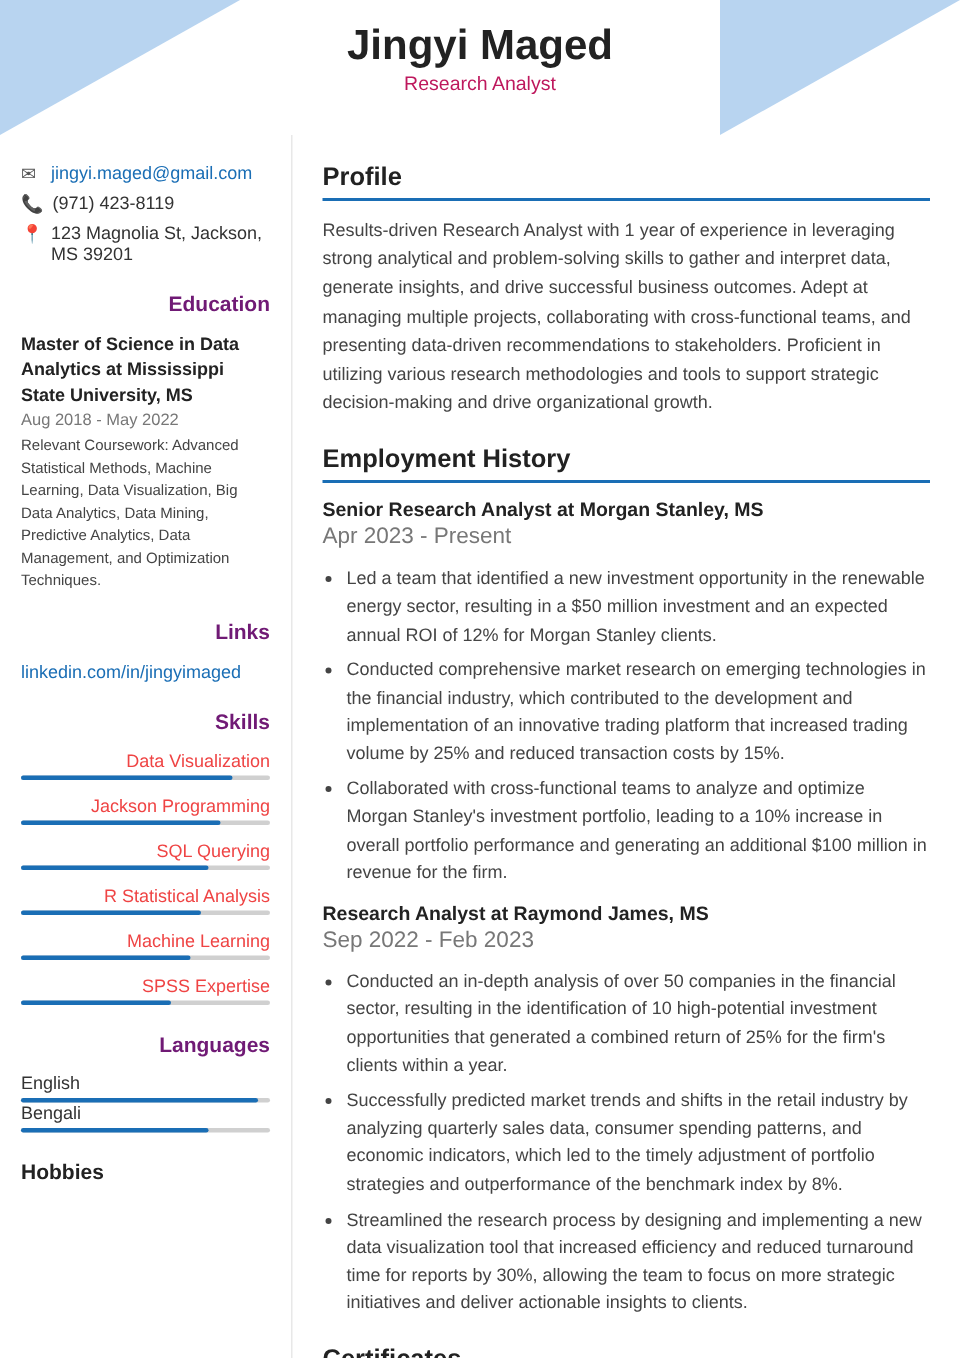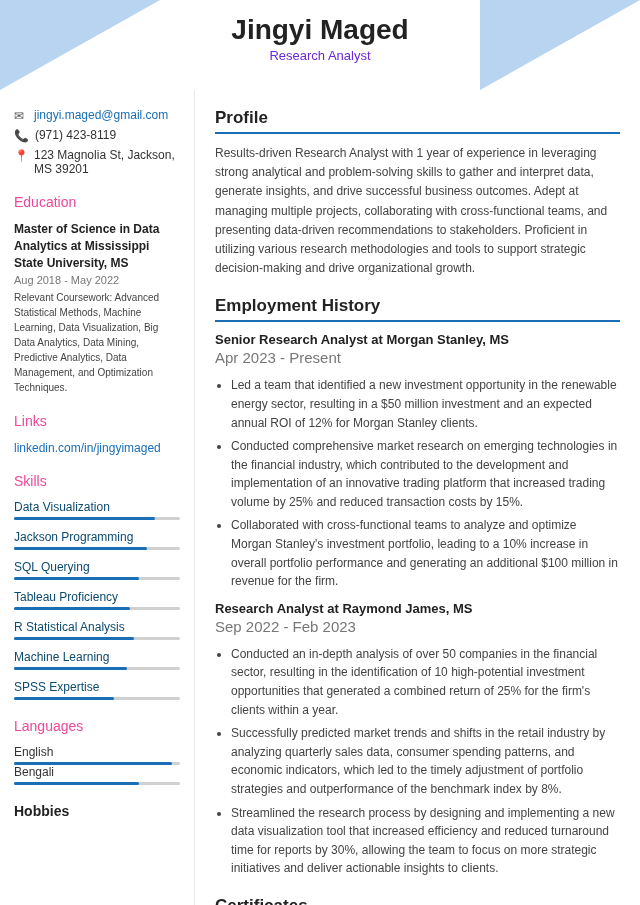--- a/index.html
+++ b/index.html
@@ -44,21 +44,21 @@
       padding-top: 14px;
       z-index: 2;
     }
     .header-name {
       font-size: 28px;
       font-weight: bold;
       color: #222;
     }
     .header-title {
       font-size: 13px;
-      color: #6d28d9;
+      color: #be185d;
       margin-top: 2px;
     }
 
     
     .main-layout {
       display: flex;
       width: 100%;
     }
 
     
@@ -69,24 +69,25 @@
       background: #fff;
       border-right: 1px solid #e8e8e8;
     }
 
     .sidebar-section {
       margin-bottom: 18px;
     }
 
     .sidebar-section-title {
       font-size: 14px;
-      font-weight: normal;
-      color: #ec4899;
+      font-weight: bold;
+      color: #701a75;
       margin-bottom: 8px;
       padding-bottom: 3px;
+      text-align: right;
     }
 
     .contact-item {
       display: flex;
       align-items: flex-start;
       gap: 6px;
       margin-bottom: 5px;
       font-size: 12px;
       color: #333;
     }
@@ -124,22 +125,23 @@
       color: #1a6eb5;
       text-decoration: none;
       font-size: 12px;
     }
 
     .skill-item {
       margin-bottom: 10px;
     }
     .skill-name {
       font-size: 12px;
-      color: #0c4a6e;
+      color: #ef4444;
       margin-bottom: 3px;
+      text-align: right;
     }
     .skill-bar-bg {
       height: 3px;
       background: #d0d0d0;
       border-radius: 2px;
       width: 100%;
     }
     .skill-bar-fill {
       height: 3px;
       background: #1a6eb5;
@@ -269,26 +271,20 @@
             <div class="skill-bar-fill" style="width:80%"></div>
           </div>
       </div>
       <div class="skill-item">
         <div class="skill-name">SQL Querying</div>
         <div class="skill-bar-bg">
             <div class="skill-bar-fill" style="width:75%"></div>
           </div>
       </div>
       <div class="skill-item">
-        <div class="skill-name">Tableau Proficiency</div>
-        <div class="skill-bar-bg">
-            <div class="skill-bar-fill" style="width:70%"></div>
-          </div>
-      </div>
-      <div class="skill-item">
         <div class="skill-name">R Statistical Analysis</div>
         <div class="skill-bar-bg">
             <div class="skill-bar-fill" style="width:72%"></div>
           </div>
       </div>
       <div class="skill-item">
         <div class="skill-name">Machine Learning</div>
         <div class="skill-bar-bg">
             <div class="skill-bar-fill" style="width:68%"></div>
           </div>

